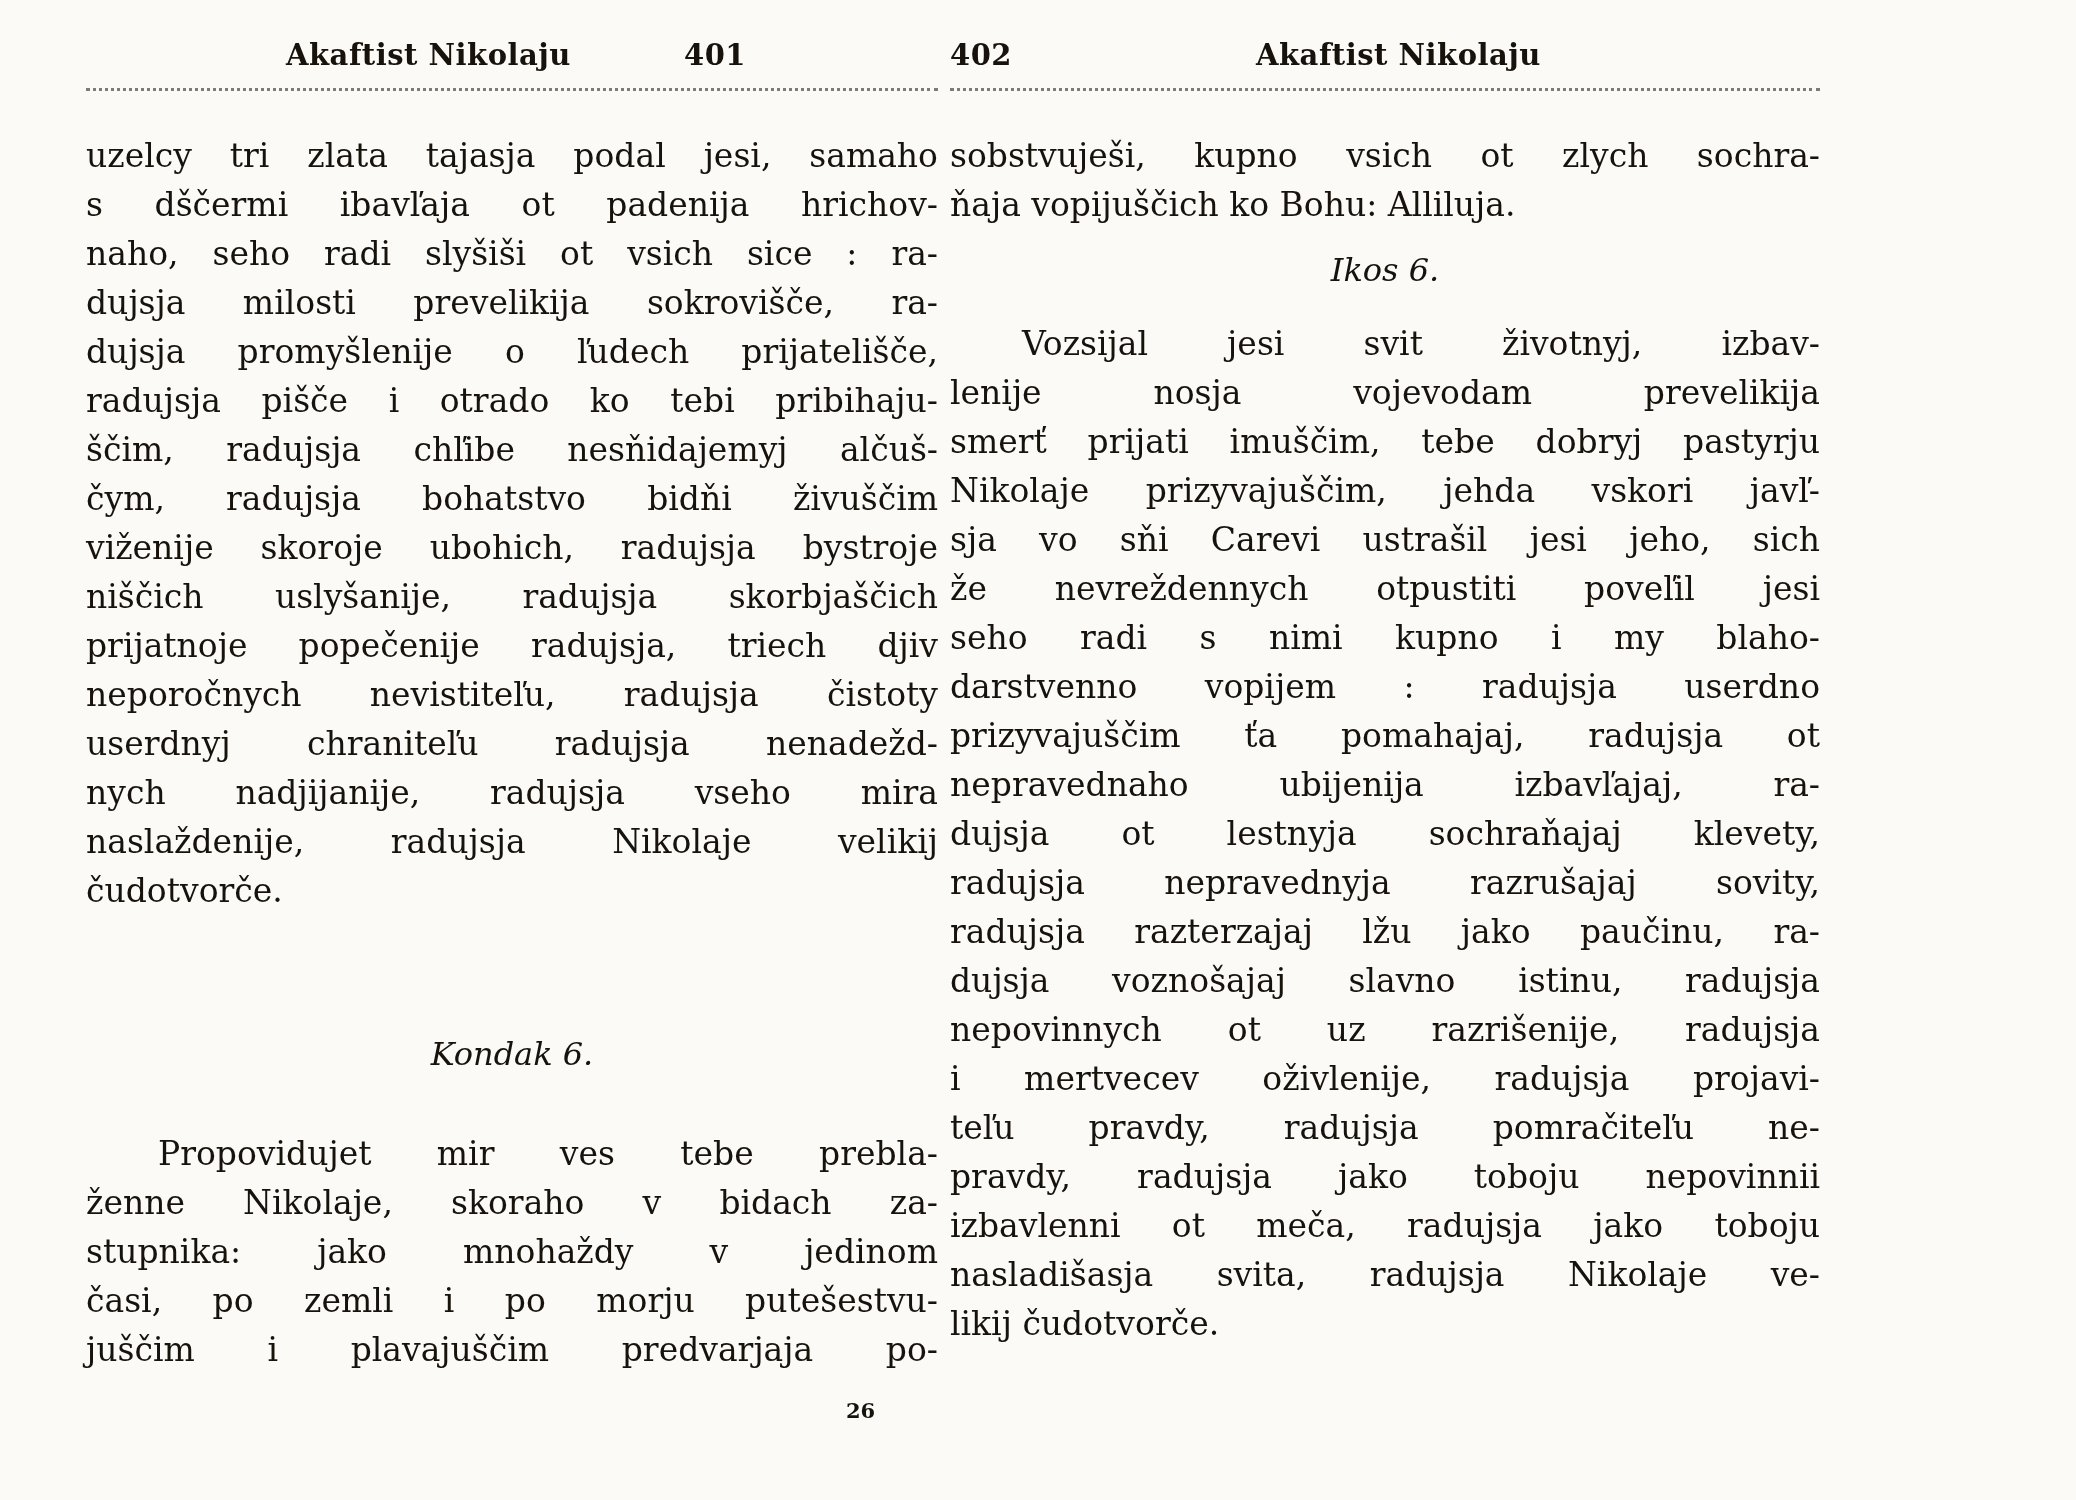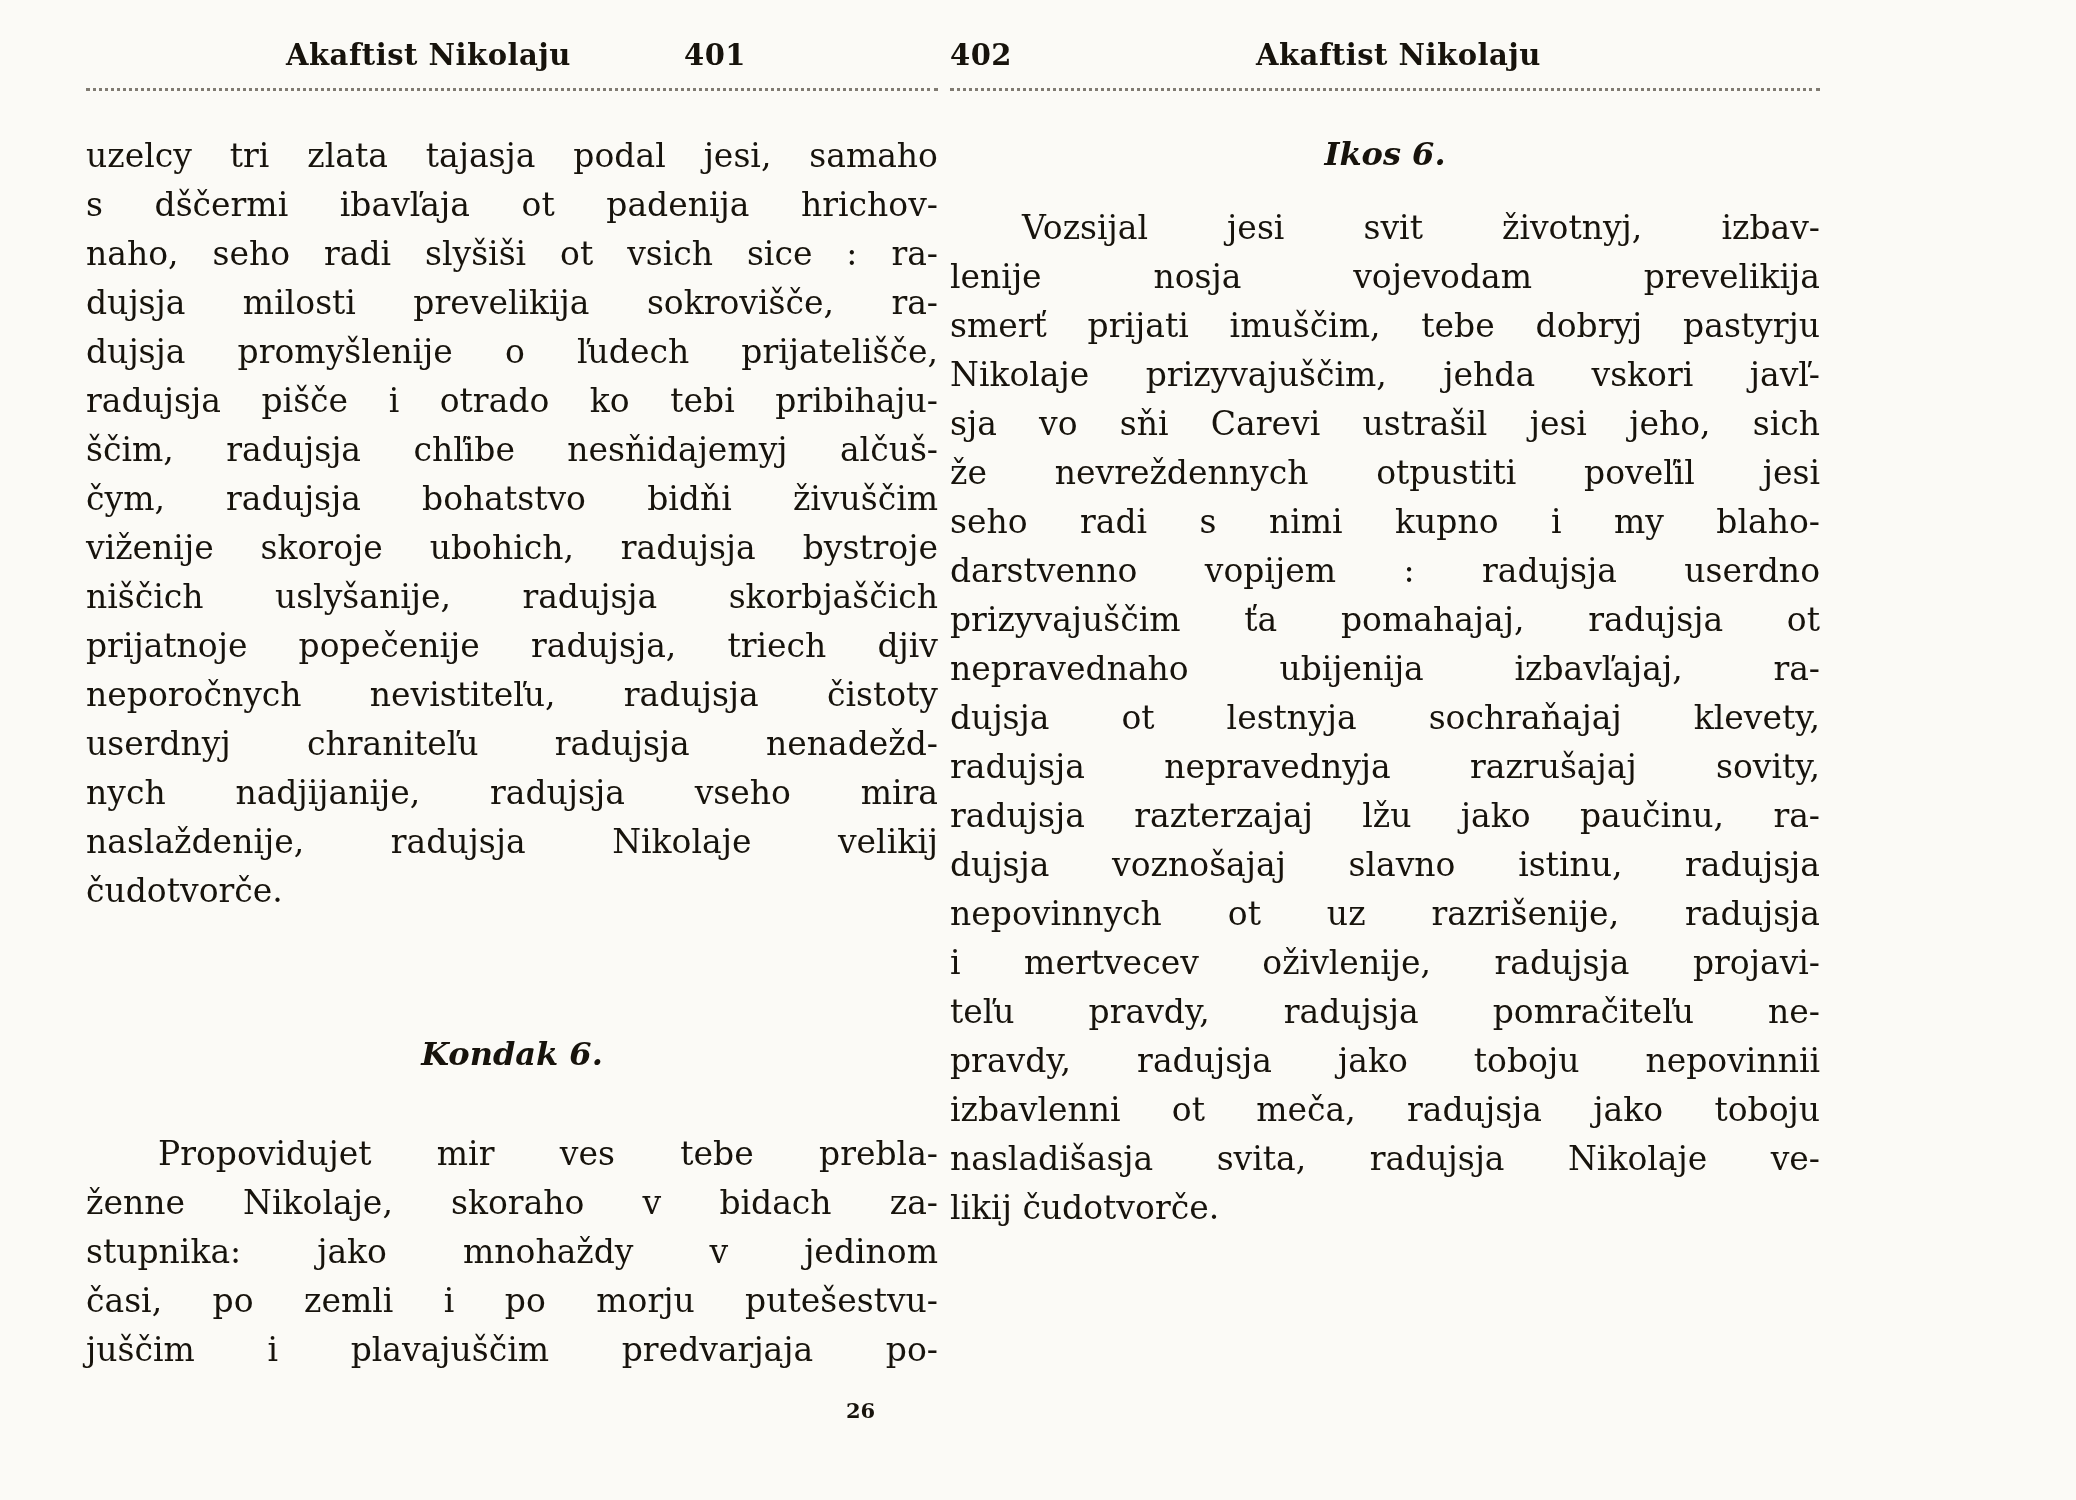--- a/index.html
+++ b/index.html
@@ -23,21 +23,21 @@
   .page-right .h-num   { position:absolute; left:0;     top:0; }
   .page-right .h-title { position:absolute; left:306px; top:0; }
 
   .rule { height:0; border-bottom:3px dotted #6b655c; opacity:.85; margin-top:2px; }
 
   .body { margin-top:40px; font-size:33px; line-height:49px; }
   .line { text-align:justify; text-align-last:justify; text-justify:inter-word; white-space:normal; }
   .line.no-just { text-align-last:left; }
   .line.indent  { padding-left:72px; }
 
-  .section-heading { text-align:center; font-style:italic; font-weight:700; font-size:32px; line-height:46px; }
+  .section-heading { text-align:center; font-style:italic; font-weight:400; font-size:32px; line-height:46px; }
   .page-left  .section-heading { margin-top:116px; margin-bottom:52px; }
   .page-right .section-heading { margin-top:18px;  margin-bottom:26px; }
 
   .signature { position:absolute; left:846px; top:1398px; font-size:21px; font-weight:700; }
 </style>
 </head>
 <body>
 
 <div class="spread">
 
@@ -81,20 +81,24 @@
   </div>
 
   <div class="page page-right">
     <div class="content">
       <div class="header">
         <span class="h-num">402</span>
         <span class="h-title">Akaftist Nikolaju</span>
       </div>
       <div class="rule"></div>
       <div class="body">
+        <div class="para">
+            <div class="line">sobstvuješi, kupno vsich ot zlych sochra-</div>
+            <div class="line no-just">ňaja vopijuščich ko Bohu: Alliluja.</div>
+          </div>
         <div class="section-heading">Ikos 6.</div>
         <div class="para">
             <div class="line indent">Vozsijal jesi svit životnyj, izbav-</div>
             <div class="line">lenije nosja vojevodam prevelikija</div>
             <div class="line">smerť prijati imuščim, tebe dobryj pastyrju</div>
             <div class="line">Nikolaje prizyvajuščim, jehda vskori javľ-</div>
             <div class="line">sja vo sňi Carevi ustrašil jesi jeho, sich</div>
             <div class="line">že nevreždennych otpustiti poveľil jesi</div>
             <div class="line">seho radi s nimi kupno i my blaho-</div>
             <div class="line">darstvenno vopijem : radujsja userdno</div>

